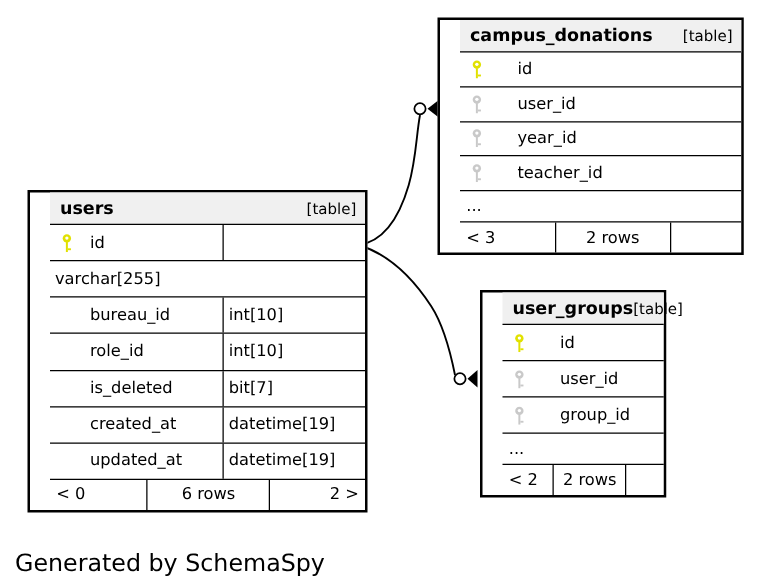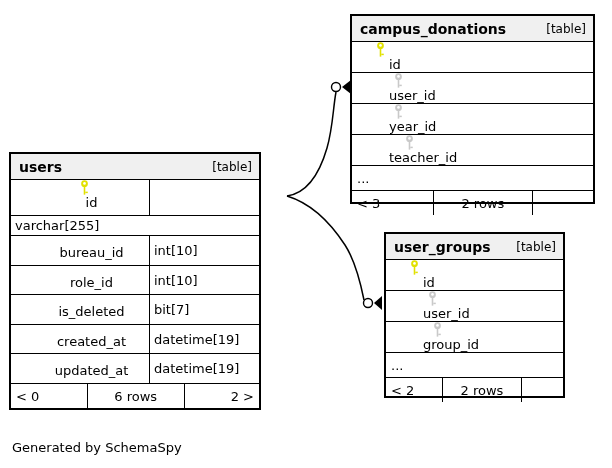--- a/index.html
+++ b/index.html
@@ -8,20 +8,21 @@
 
   .canvas { position: absolute; inset: 0; width: 612px; height: 468px; }
 
   .tbl {
     position: absolute;
     border: 2px solid #000;
     background: #fff;
     display: flex;
     flex-direction: column;
     font-size: 13px;
+    padding-left: 16px;
   }
   .thead {
     background: #f0f0f0;
     border-bottom: 1px solid #000;
     display: flex;
     align-items: center;
     justify-content: space-between;
     padding: 0 7px 0 8px;
     height: 26px;
     flex: 0 0 26px;
@@ -33,21 +34,20 @@
     display: flex;
     align-items: stretch;
     border-bottom: 1px solid #000;
     flex: 1 1 auto;
   }
   .trow:last-of-type { }
   .cname {
     display: flex;
     align-items: center;
     padding-left: 9px;
-    flex-direction: column;
   }
   .keyslot { width: 9px; height: 15px; display: inline-block; flex: 0 0 9px; }
   .key-pk { color: #e1e100; }
   .key-fk { color: #c9c9c9; }
   .ctext { }
   .gap-narrow .ctext { margin-left: 14px; }
   .gap-wide   .ctext { margin-left: 28px; }
 
   .with-types .cname { width: 139px; border-right: 1px solid #000; flex: 0 0 139px; }
   .ctype {
@@ -79,31 +79,31 @@
   .tbl-users .f1 { flex: 0 0 31%; }
   .tbl-users .f2 { flex: 0 0 39%; }
   .tbl-users .f3 { flex: 1; }
   .tbl-campus .f1 { flex: 0 0 34%; }
   .tbl-campus .f2 { flex: 0 0 41%; }
   .tbl-campus .f3 { flex: 1; }
   .tbl-groups .f1 { flex: 0 0 32%; }
   .tbl-groups .f2 { flex: 0 0 45%; }
   .tbl-groups .f3 { flex: 1; }
 
-  .tbl-users  { left: 9px;  top: 152px; width: 252px; height: 258px; }
+  .tbl-users  { left: 22px;  top: 152px; width: 272px; height: 258px; }
   .tbl-campus { left: 350px; top: 14px;  width: 245px; height: 190px; }
-  .tbl-groups { left: 384px; top: 232px; width: 181px; height: 166px; }
+  .tbl-groups { left: 384px; top: 232px; width: 149px; height: 166px; }
 
   .edges { position: absolute; left: 0; top: 0; pointer-events: none; }
 
   .note {
     position: absolute;
     left: 12px;
     top: 440px;
-    font-size: 13px;
+    font-size: 19px;
   }
 </style>
 </head>
 <body>
 
 <div class="canvas">
 
   <svg class="edges" width="612" height="468" viewBox="0 0 612 468">
     <g>
       <path d="M 287 196 C 308 193 320 172 327 148 C 333 127 333 108 336 92" fill="none" stroke="#000" stroke-width="1.5"></path>

